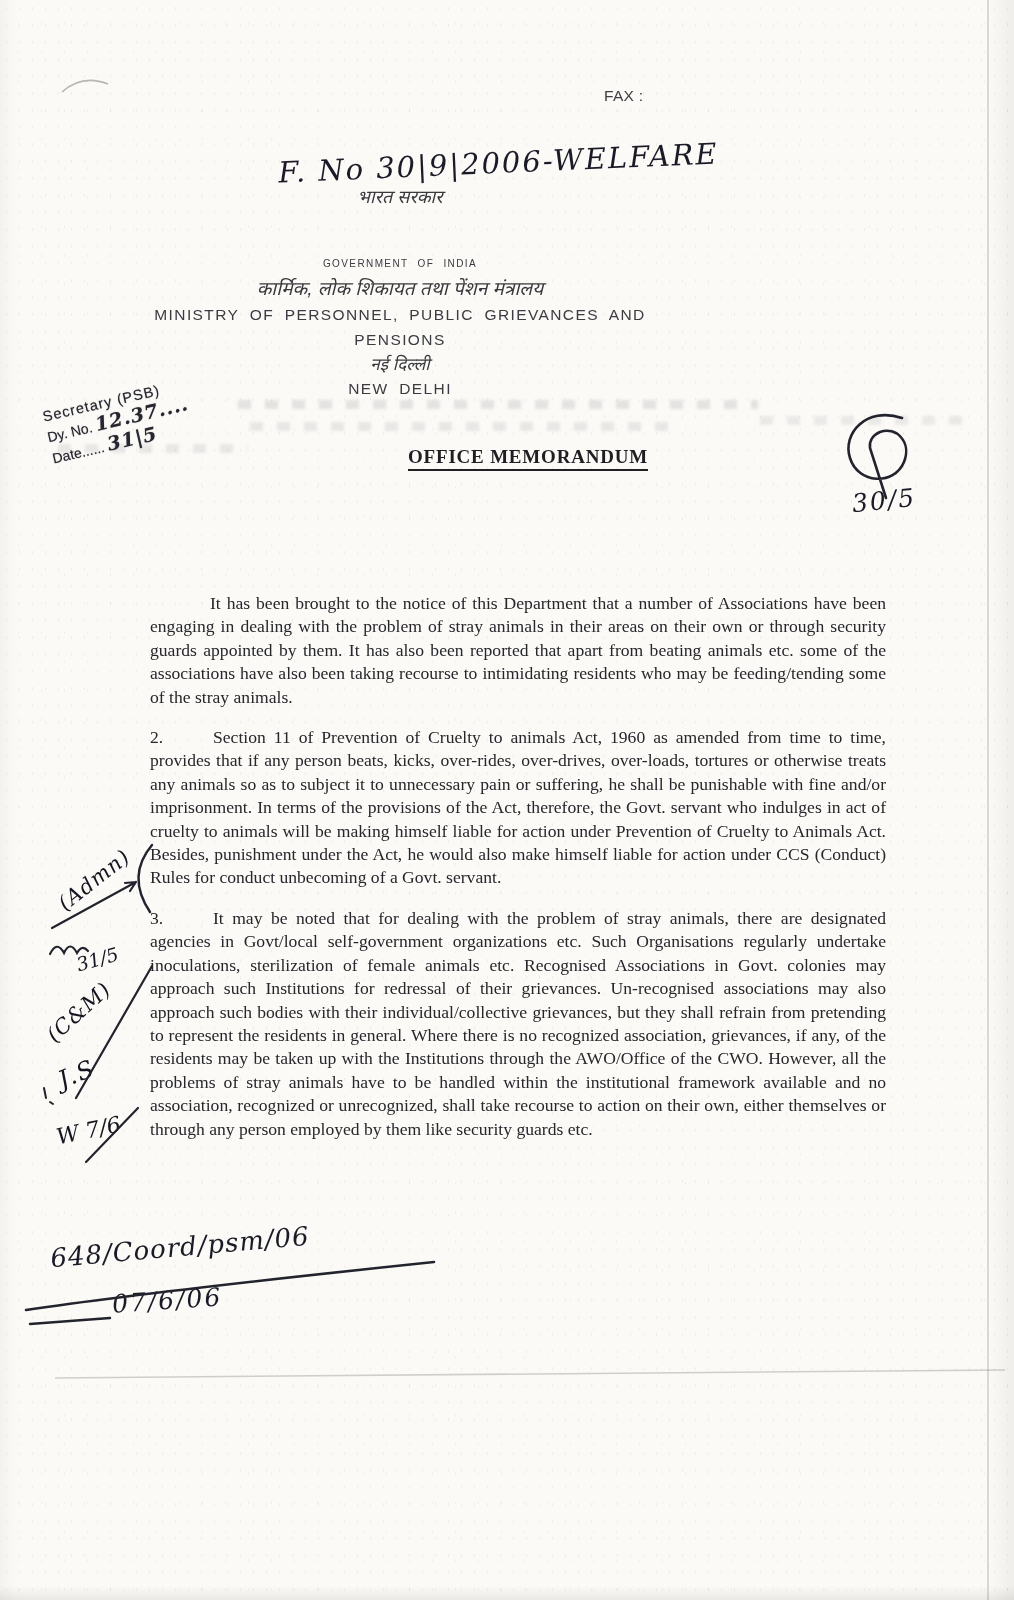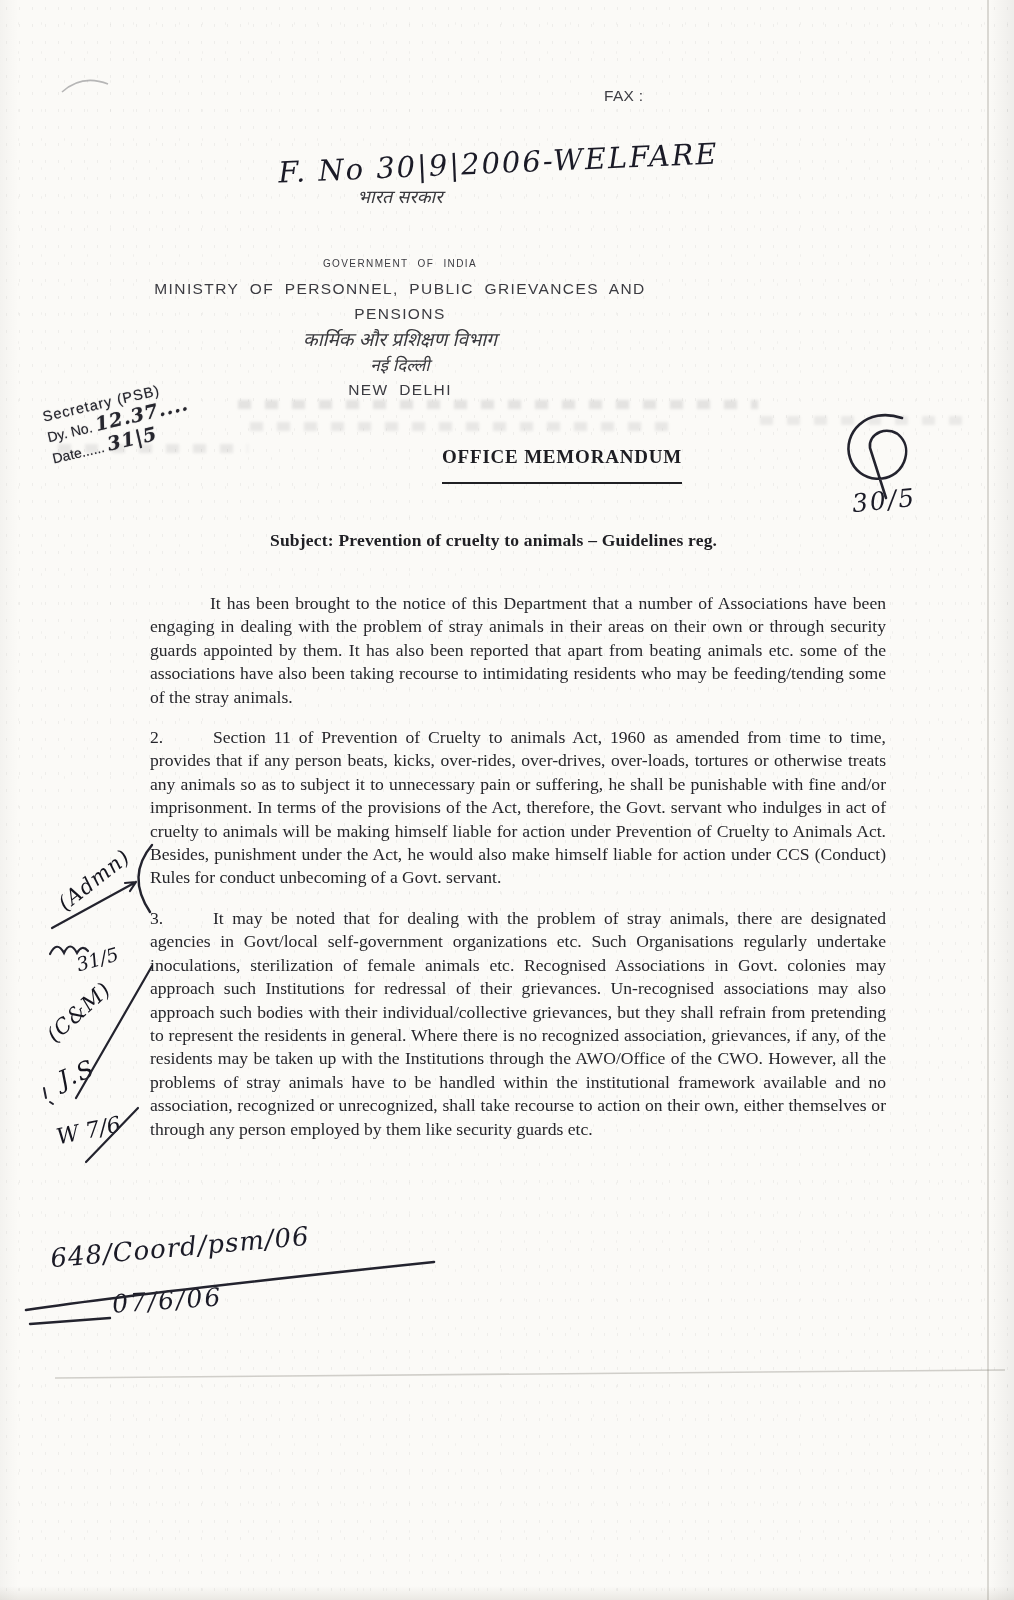--- a/index.html
+++ b/index.html
@@ -45,21 +45,21 @@
   
   .addr{top:330px;left:600px;width:278px;text-align:right;font-size:17.5px;line-height:21.5px;color:#232328;}
   
   .stamp{top:392px;left:46px;transform:rotate(-13deg);color:#26262e;
          font-family:"Liberation Sans",sans-serif;text-shadow:0 0 1px rgba(40,40,50,.55);}
   .stamp .s1{font-size:14.5px;letter-spacing:1px;}
   .stamp .s2,.stamp .s3{font-size:14px;}
   .stamp .hwv{font-family:"DejaVu Serif",serif;font-style:italic;font-weight:bold;font-size:19px;letter-spacing:1px;}
   
   .memo-title{top:446px;left:408px;font-size:19px;font-weight:bold;letter-spacing:0.8px;
-              border-bottom:2.5px solid #202024;padding-bottom:14px;color:#1e1e23;margin-left:34px;}
+              border-bottom:2.5px solid #202024;padding-bottom:1px;color:#1e1e23;}
   .sig-date{top:486px;left:852px;font-size:25px;transform:rotate(-6deg);letter-spacing:2px;}
   
   .subject{top:530px;left:270px;font-size:17.5px;font-weight:bold;color:#202025;letter-spacing:0.2px;}
   
   .body{top:592px;left:150px;width:736px;font-size:17.6px;line-height:23.4px;text-align:justify;color:#26262b;}
   .body p{margin:0 0 17px 0;}
   .body p.p1{text-indent:60px;}
   .para-num{display:inline-block;width:63px;text-indent:0;}
   
   .mn{position:absolute;font-family:"DejaVu Serif",serif;font-style:italic;color:#15151f;}
@@ -88,22 +88,22 @@
   <div class="abs hw file-no">F. No 30|9|2006-WELFARE</div>
 
   <div class="smudge" style="top:400px;left:238px;width:520px;"></div>
   <div class="smudge" style="top:422px;left:250px;width:430px;opacity:.4;"></div>
   <div class="smudge" style="top:416px;left:760px;width:210px;opacity:.35;"></div>
   <div class="smudge" style="top:444px;left:58px;width:190px;opacity:.4;"></div>
 
   <div class="abs header">
     <div class="h-hi h1">भारत सरकार</div>
     <div class="h-en h2">GOVERNMENT OF INDIA</div>
+    <div class="h-hi h3">कार्मिक, लोक शिकायत तथा पेंशन मंत्रालय</div>
     <div class="h-en h4">MINISTRY OF PERSONNEL, PUBLIC GRIEVANCES AND PENSIONS</div>
-    <div class="h-hi h5">कार्मिक और प्रशिक्षण विभाग</div>
     <div class="h-hi h7">नई दिल्ली</div>
     <div class="h-en h8">NEW DELHI</div>
   </div>
 
 
   <div class="abs stamp">
     <div class="s1">Secretary (PSB)</div>
     <div class="s2">
       <span>Dy. No.</span>
       <span class="hwv">12.37....</span>
@@ -114,21 +114,20 @@
     </div>
   </div>
 
   <div class="abs memo-title">OFFICE MEMORANDUM</div>
 
   <svg class="abs" style="top:410px;left:836px;" width="110" height="92" viewBox="0 0 110 92">
     <path d="M66 8 C 30 -4 6 24 14 48 C 22 74 58 76 68 52 C 76 32 60 16 44 22 C 37 25 33 31 34 38 L 50 88" fill="none" stroke="#23232e" stroke-width="2.6" stroke-linecap="round"></path>
   </svg>
   <div class="abs hw sig-date">30/5</div>
 
-  <div class="abs subject">Subject: Prevention of cruelty to animals – Guidelines reg.</div>
 
   <div class="abs body">
     <p class="p1">It has been brought to the notice of this Department that a number of Associations have been engaging in dealing with the problem of stray animals in their areas on their own or through security guards appointed by them.  It has also been reported that apart from beating animals etc. some of the associations have also been taking recourse to intimidating residents who may be feeding/tending some of the stray animals.</p>
     <p><span class="para-num">2.</span><span>Section 11 of Prevention of Cruelty to animals Act, 1960 as amended from time to time, provides that if any person beats, kicks, over-rides, over-drives, over-loads, tortures or otherwise treats any animals so as to subject it to unnecessary pain or suffering, he shall be punishable with fine and/or imprisonment.  In terms of the provisions of the Act, therefore, the Govt. servant who indulges in act of cruelty to animals will be making himself liable for action under Prevention of Cruelty to Animals Act.  Besides, punishment under the Act, he would also make himself liable for action under CCS (Conduct) Rules for conduct unbecoming of a Govt. servant.</span></p>
     <p><span class="para-num">3.</span><span>It may be noted that for dealing with the problem of stray animals, there are designated agencies in Govt/local self-government organizations etc.  Such Organisations regularly undertake inoculations, sterilization of female animals etc.   Recognised Associations in Govt. colonies may approach such Institutions for redressal of their grievances.   Un-recognised associations may also approach such bodies with their individual/collective grievances, but they shall refrain from pretending to represent the residents in general.  Where there is no recognized association, grievances, if any, of the residents may be taken up with the Institutions through the AWO/Office of the CWO. However, all the problems of stray animals have to be handled within the institutional framework available and no association, recognized or unrecognized, shall take recourse to action on their own, either themselves or through any  person employed by them like security guards etc.</span></p>
   </div>
 
   <div class="mn mn1">(Admn)</div>
   <div class="mn mn2">31/5</div>
   <div class="mn mn3">(C&amp;M)</div>

